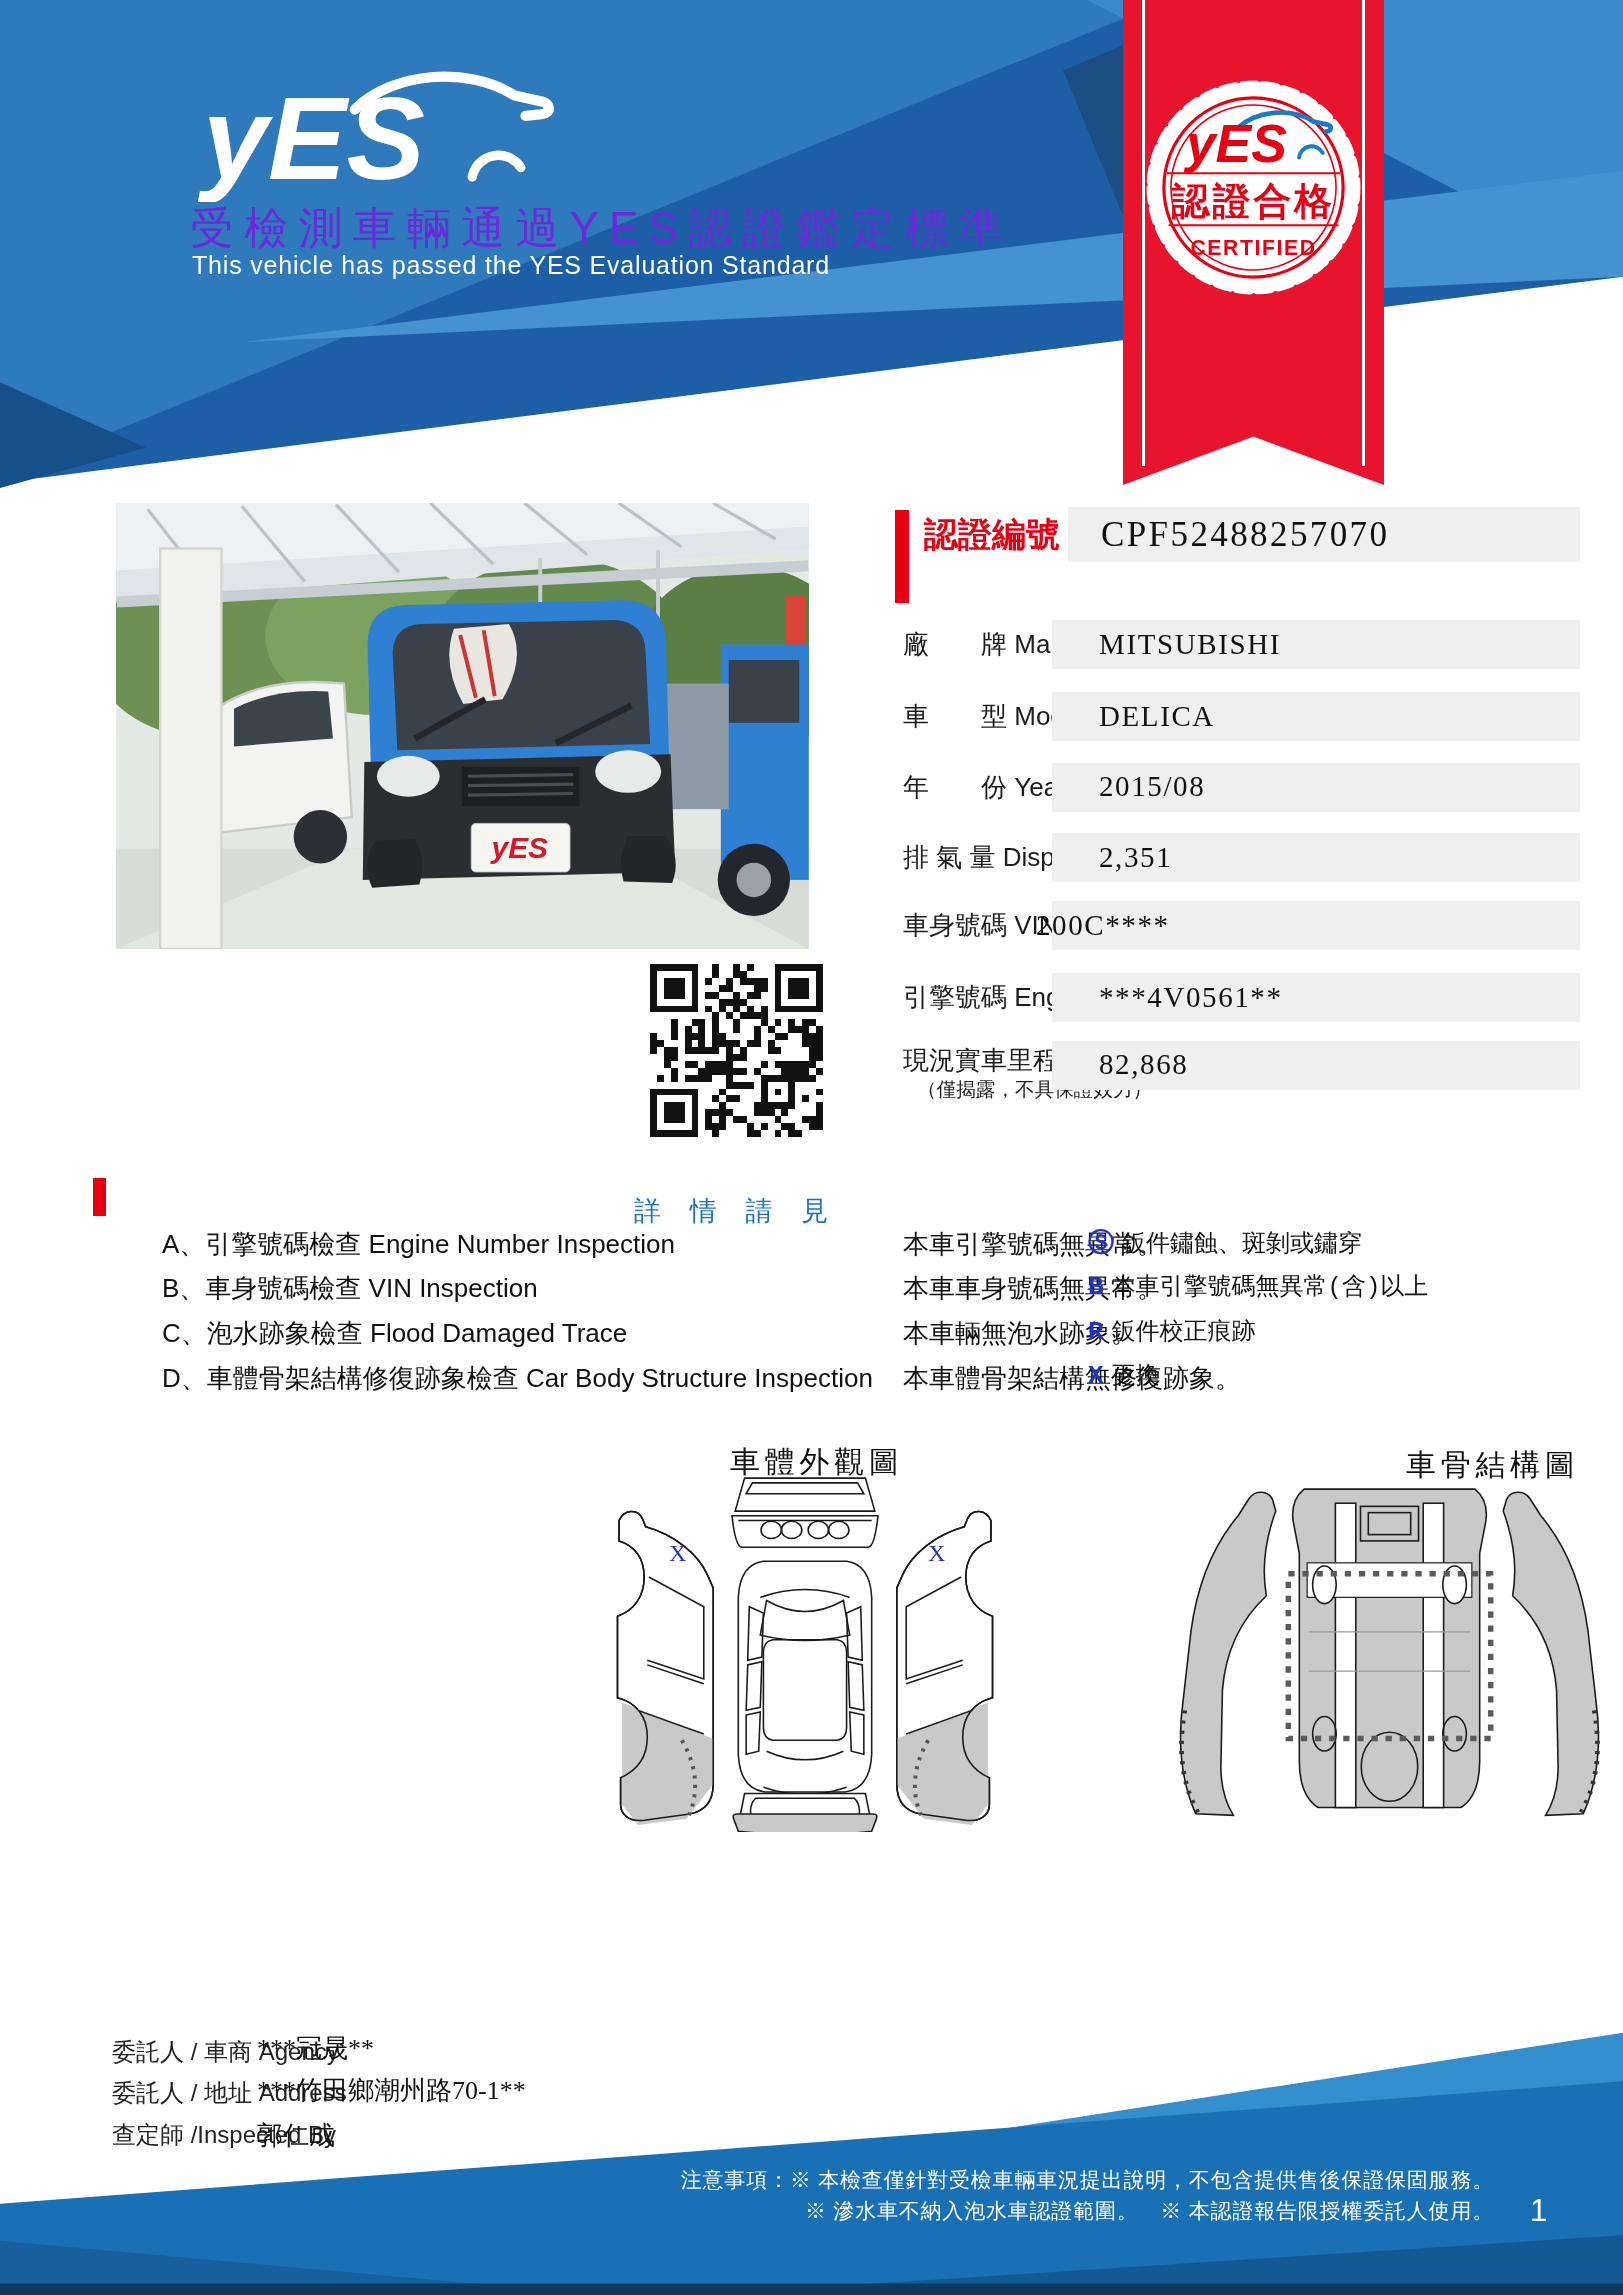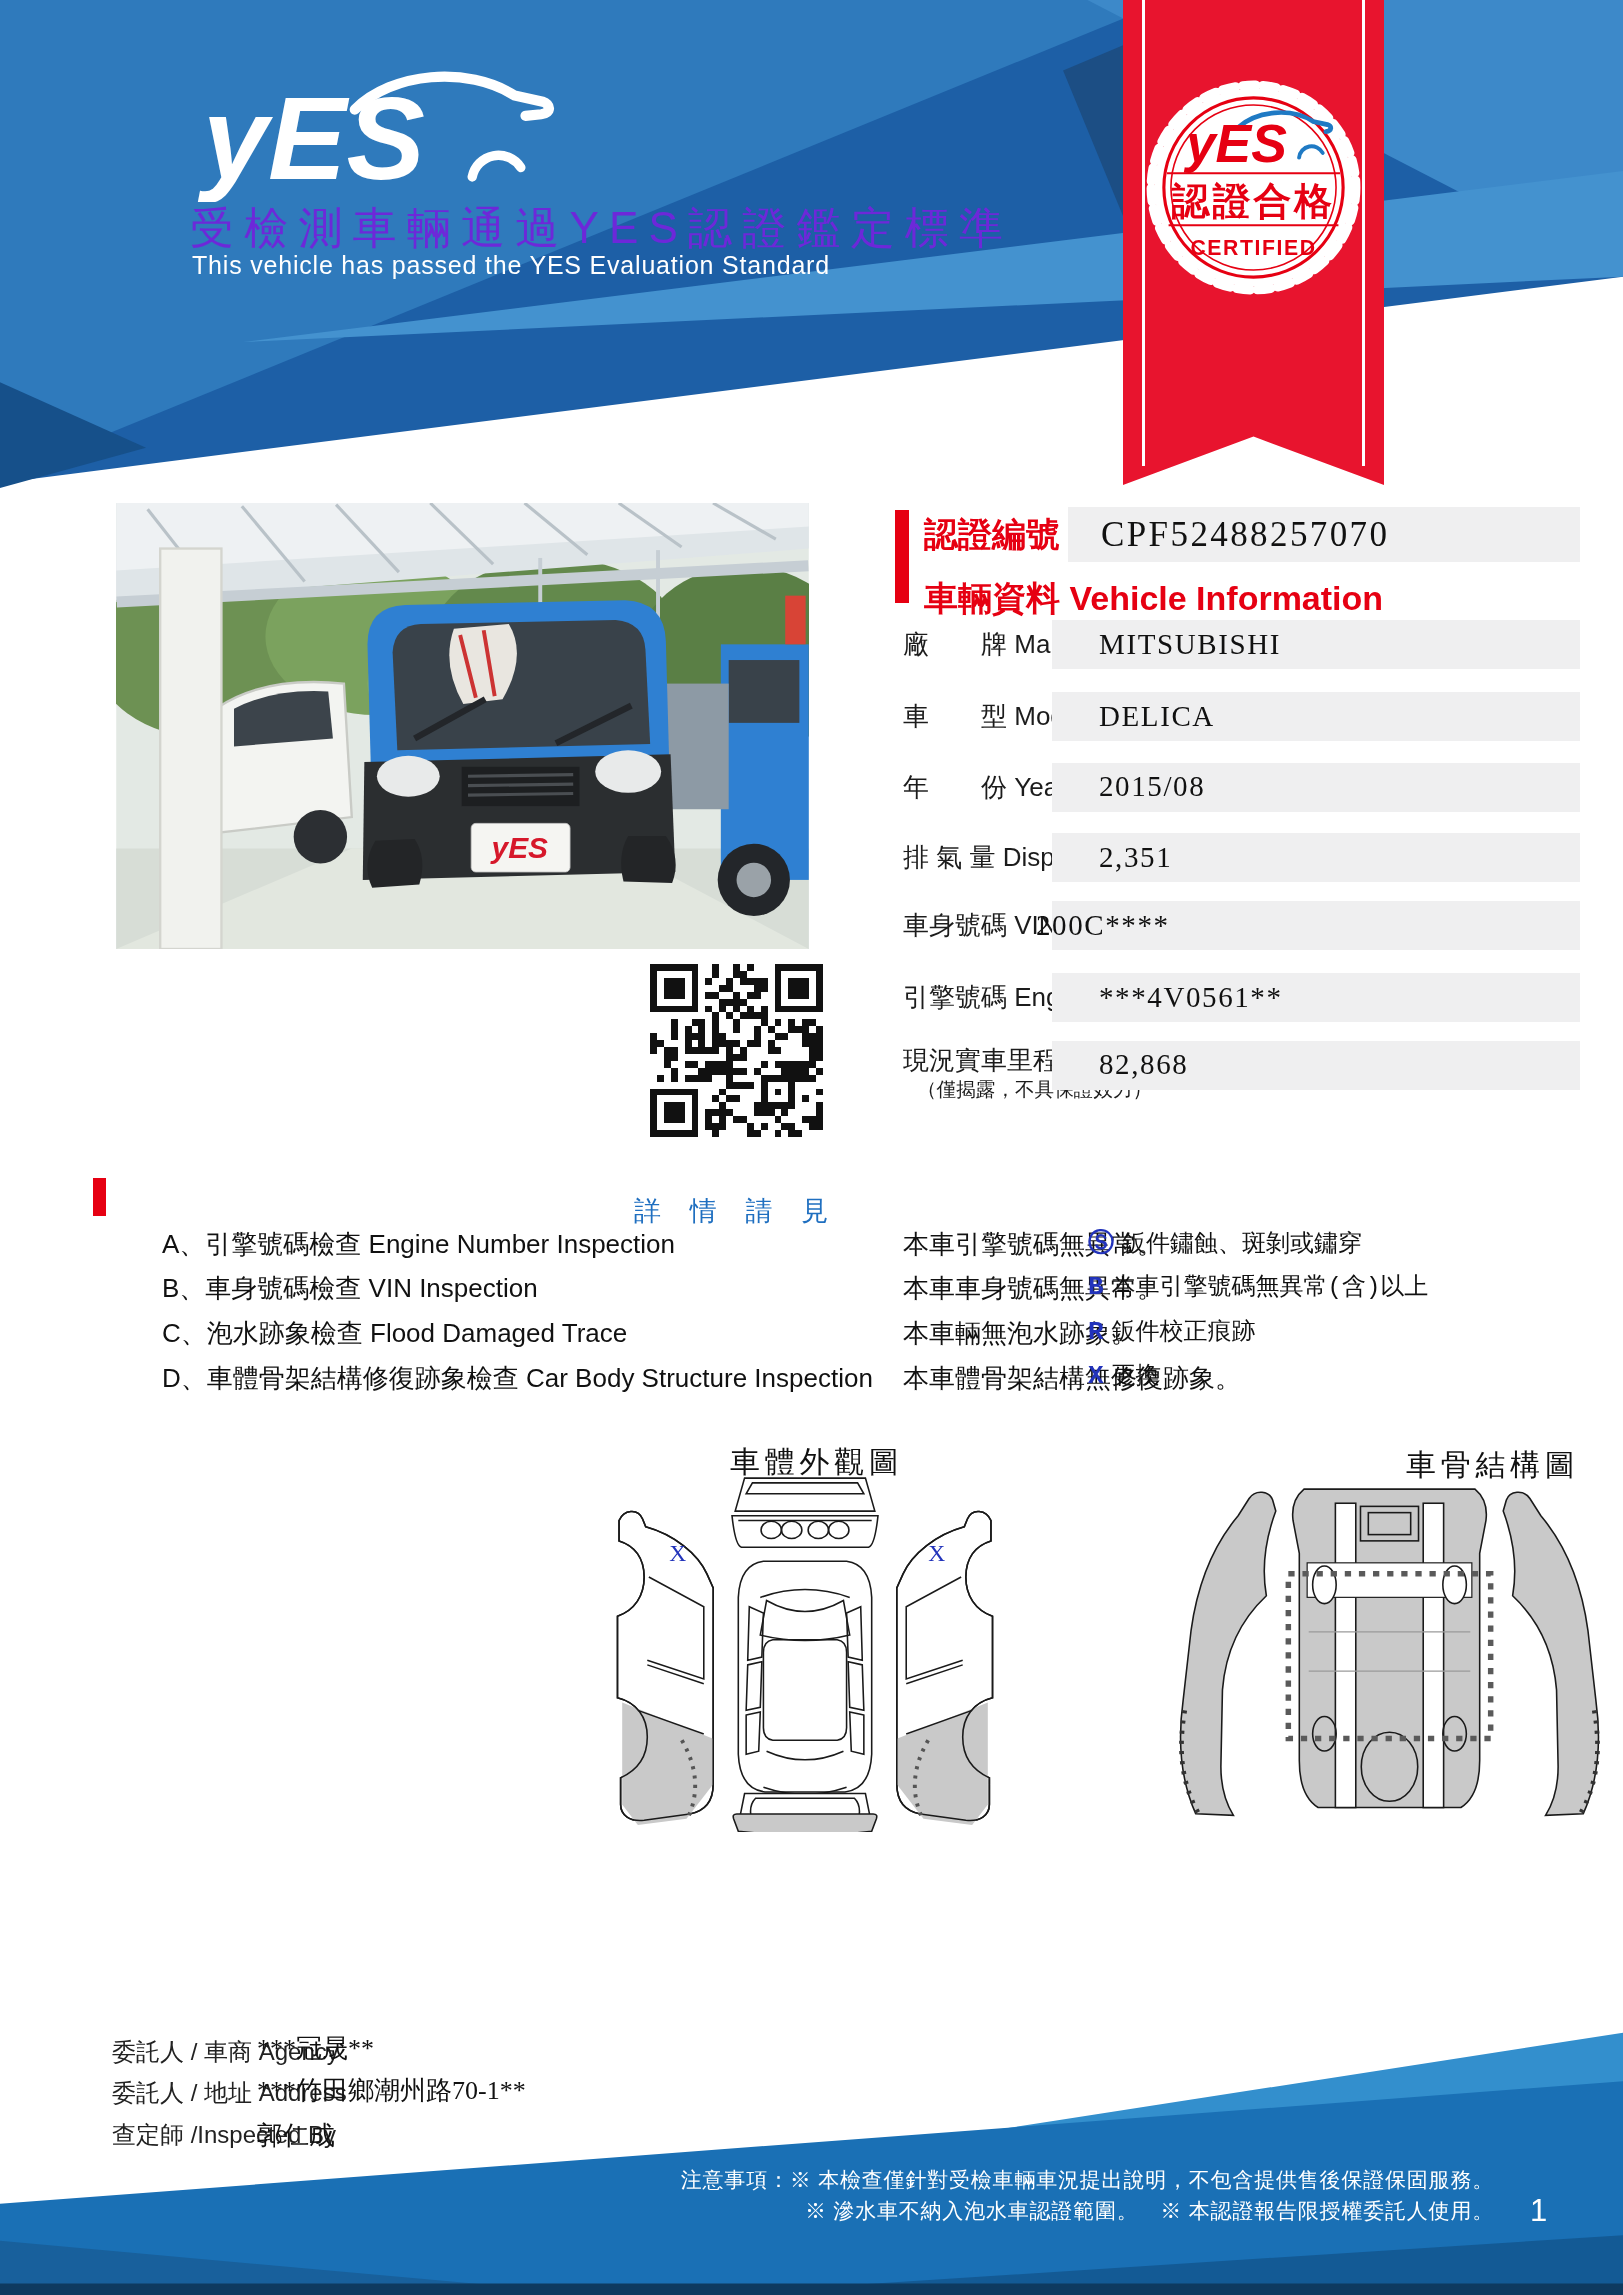--- a/index.html
+++ b/index.html
@@ -178,24 +178,20 @@
         <path d="M330,430 q-18,30 -4,60 l60,-4 q10,-34 -6,-58 z" fill="#232527"></path>
         <path d="M700,424 q20,28 8,60 l-62,-2 q-8,-34 6,-58 z" fill="#232527"></path>
       </g>
     </svg>
   </div>
 
   <div class="graybox" style="left:1068px;top:507px;width:512px;height:55px;"></div>
   <div class="redbar" style="left:895px;top:510px;width:14px;height:93px;"></div>
   <div class="sec-title" style="left:924px;top:512px;font-size:34px;">認證編號</div>
   <div class="val" style="left:1101px;top:515px;font-size:35px;letter-spacing:2.4px;">CPF52488257070</div>
-  <div class="sec-title" style="left:924px;top:576px;font-size:34px;">
-    <span>車輛資料</span>
-    <span>Vehicle Information</span>
-  </div>
 
   <div>
     <div class="info-label" style="top:620px;line-height:49px;">廠　　牌 Make</div>
     <div class="graybox" style="left:1052px;top:620px;width:528px;height:49px;"></div>
     <div class="val" style="left:1099px;top:628px;">MITSUBISHI</div>
 
     <div class="info-label" style="top:692px;line-height:49px;">車　　型 Model</div>
     <div class="graybox" style="left:1052px;top:692px;width:528px;height:49px;"></div>
     <div class="val" style="left:1099px;top:700px;">DELICA</div>
 

